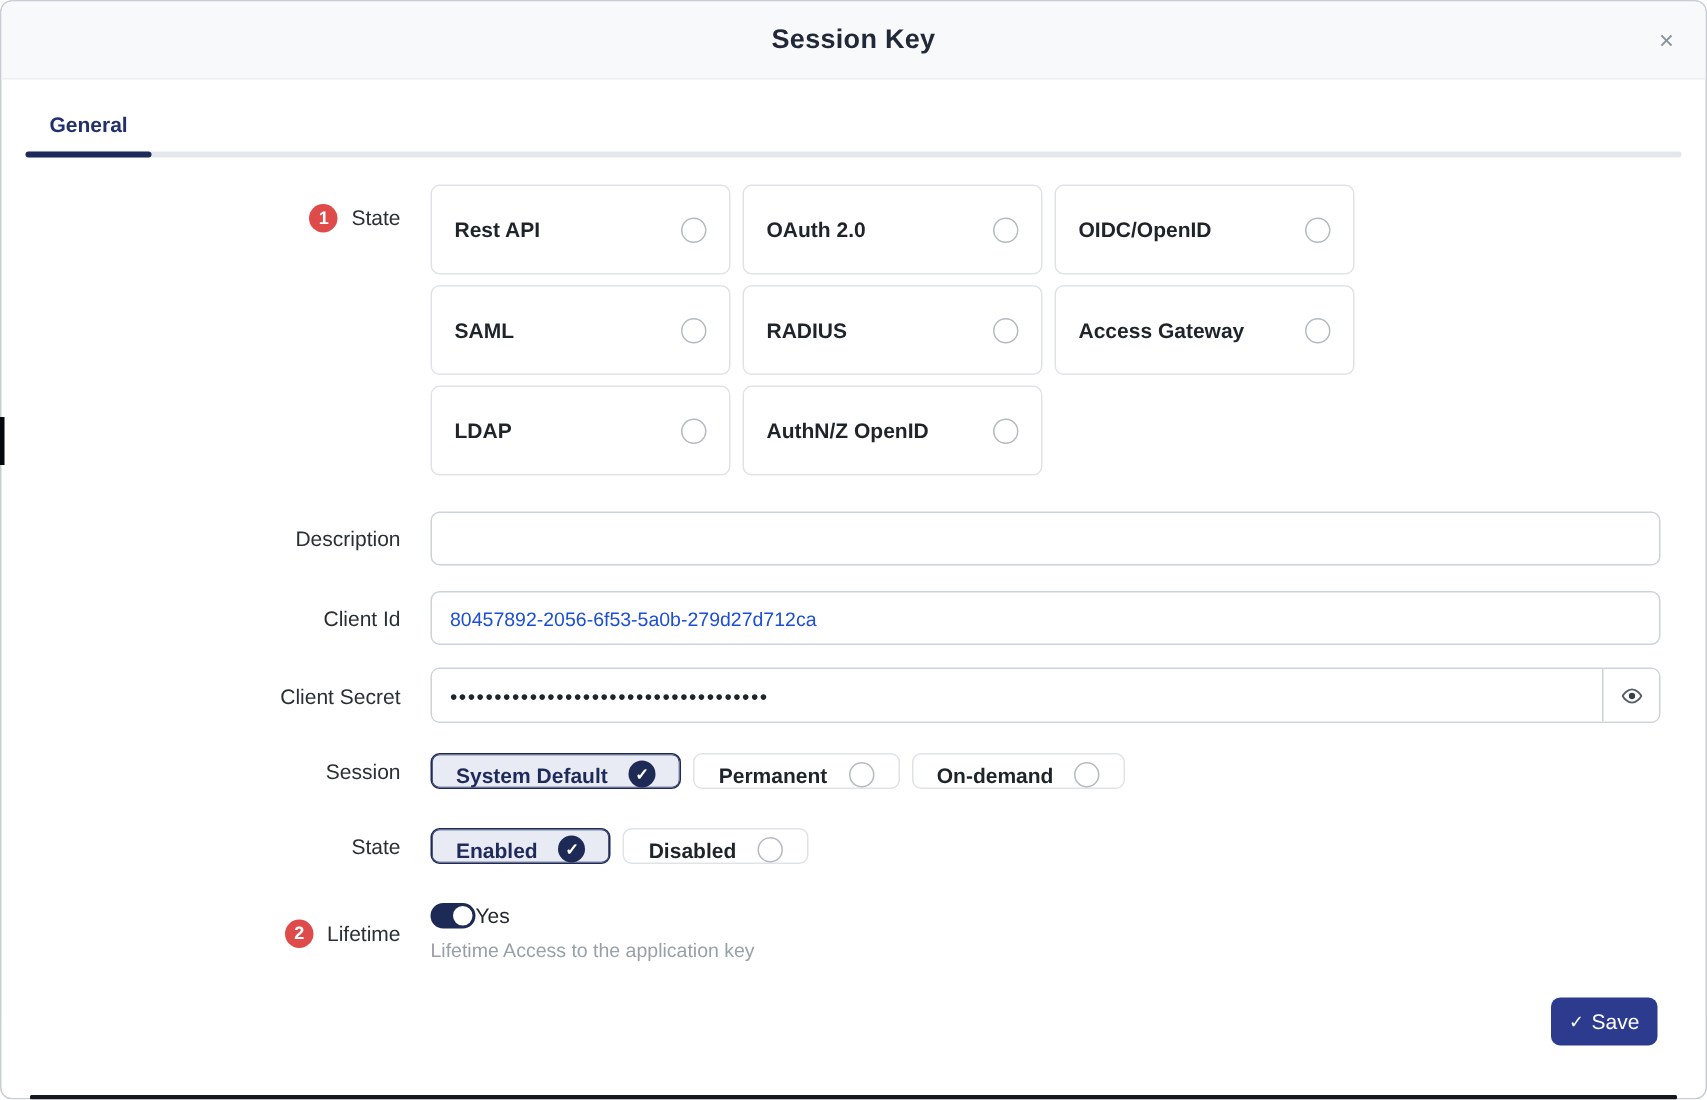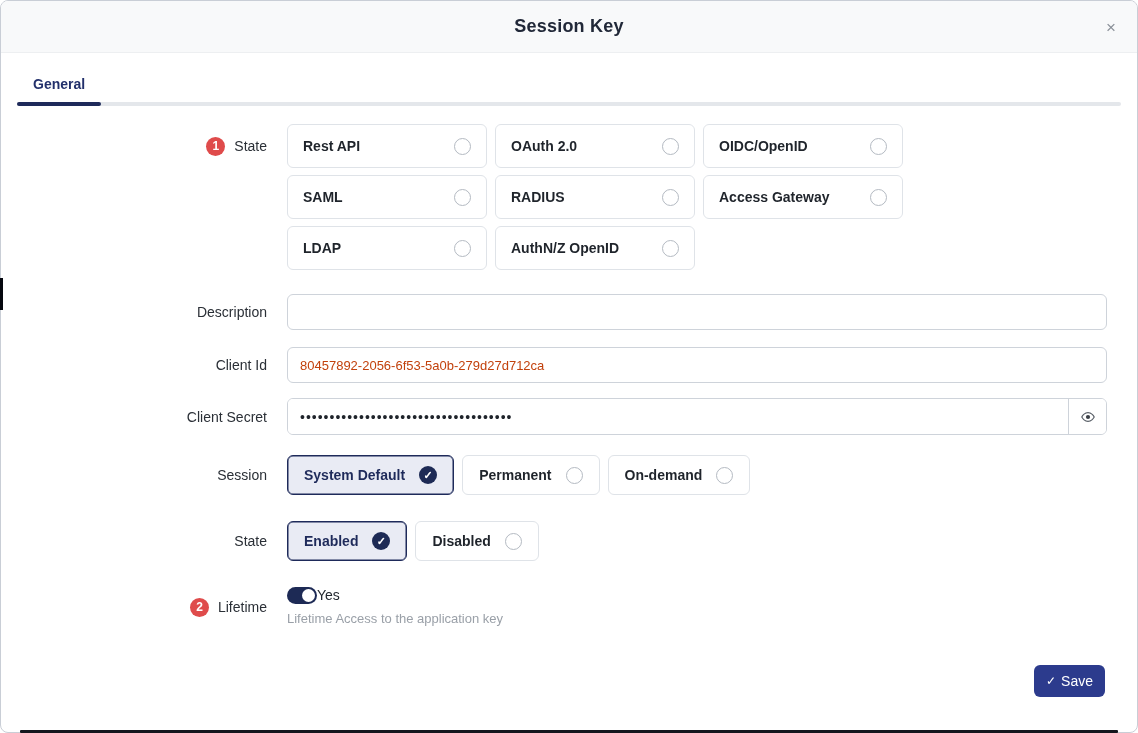--- a/index.html
+++ b/index.html
@@ -58,40 +58,40 @@
   .row-lifetime .label-col { height: 28px; margin-top: 6px; }
   .content-col { flex: 1 1 auto; margin-right: 30px; }
   .step-badge {
     flex: 0 0 19px; width: 19px; height: 19px; border-radius: 50%;
     background: #df4b4b; color: #fff; font-size: 12px; font-weight: 700;
     display: flex; align-items: center; justify-content: center;
   }
   
   .type-grid { display: grid; grid-template-columns: repeat(3, 200px); gap: 7px 8px; }
   .opt-card {
-    height: 44px; background: #fff;
+    height: 60px; background: #fff;
     border: 1px solid #dfe3e8; border-radius: 6px;
     display: flex; align-items: center; justify-content: space-between;
     padding: 16px 15px; cursor: pointer;
   }
   .opt-label { font-size: 14px; font-weight: 700; color: #1f242b; white-space: nowrap; }
   .radio-circle { flex: 0 0 17px; width: 17px; height: 17px; border: 1px solid #b4bac2; border-radius: 50%; margin-left: 14px; }
   .check-circle {
     flex: 0 0 18px; width: 18px; height: 18px; border-radius: 50%;
     background: #1d2a55; color: #fff; font-size: 11px; font-weight: 700;
     display: flex; align-items: center; justify-content: center; margin-left: 14px;
   }
   .options-inline { display: flex; gap: 8px; }
-  .options-inline .opt-card { height: 40px; padding: 0 16px; }
+  .options-inline .opt-card { height: 24px; padding: 0 16px; align-items: flex-end; }
   .opt-card.selected { border: 1px solid #1e2a5a; background: #e9ebf4; box-shadow: inset 0 0 0 0.5px #1e2a5a; }
   .opt-card.selected .opt-label { color: #1e2a5a; }
   
   .text-input {
     width: 100%; height: 36px; border: 1px solid #ced3da; border-radius: 6px;
-    padding: 0 12px; font-size: 13px; color: #c2410c; outline: none;
+    padding: 0 12px; font-size: 13px; color: #1d4ed8; outline: none;
     font-family: inherit; background: #fff;
   }
   .input-group {
     display: flex; height: 37px; border: 1px solid #ced3da; border-radius: 6px;
     overflow: hidden; background: #fff;
   }
   .input-group input {
     flex: 1 1 auto; border: none; outline: none; padding: 0 12px;
     font-size: 14px; letter-spacing: 1px; color: #1f242b; font-family: inherit;
   }

